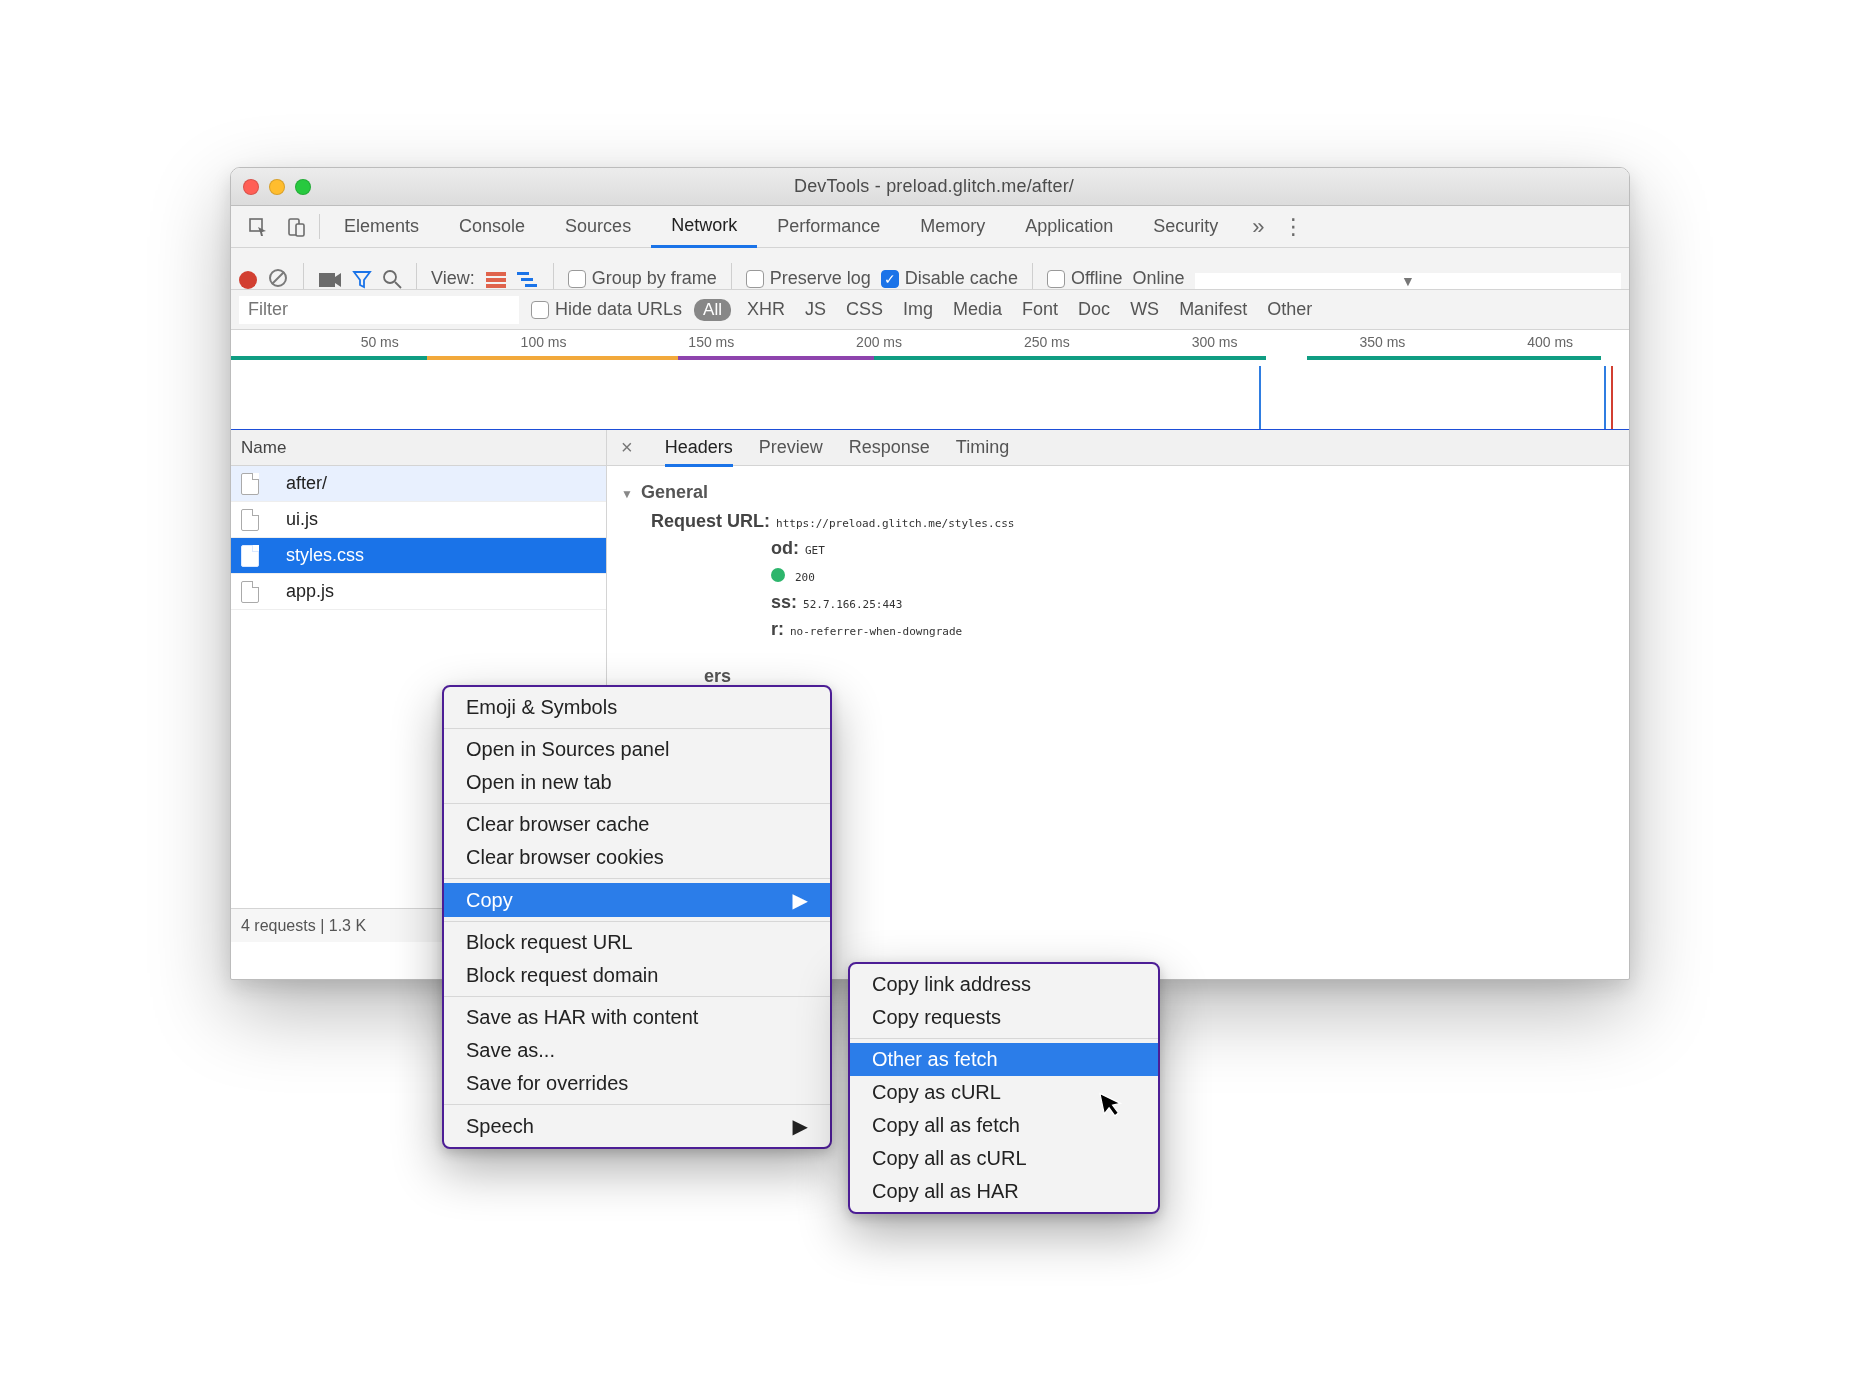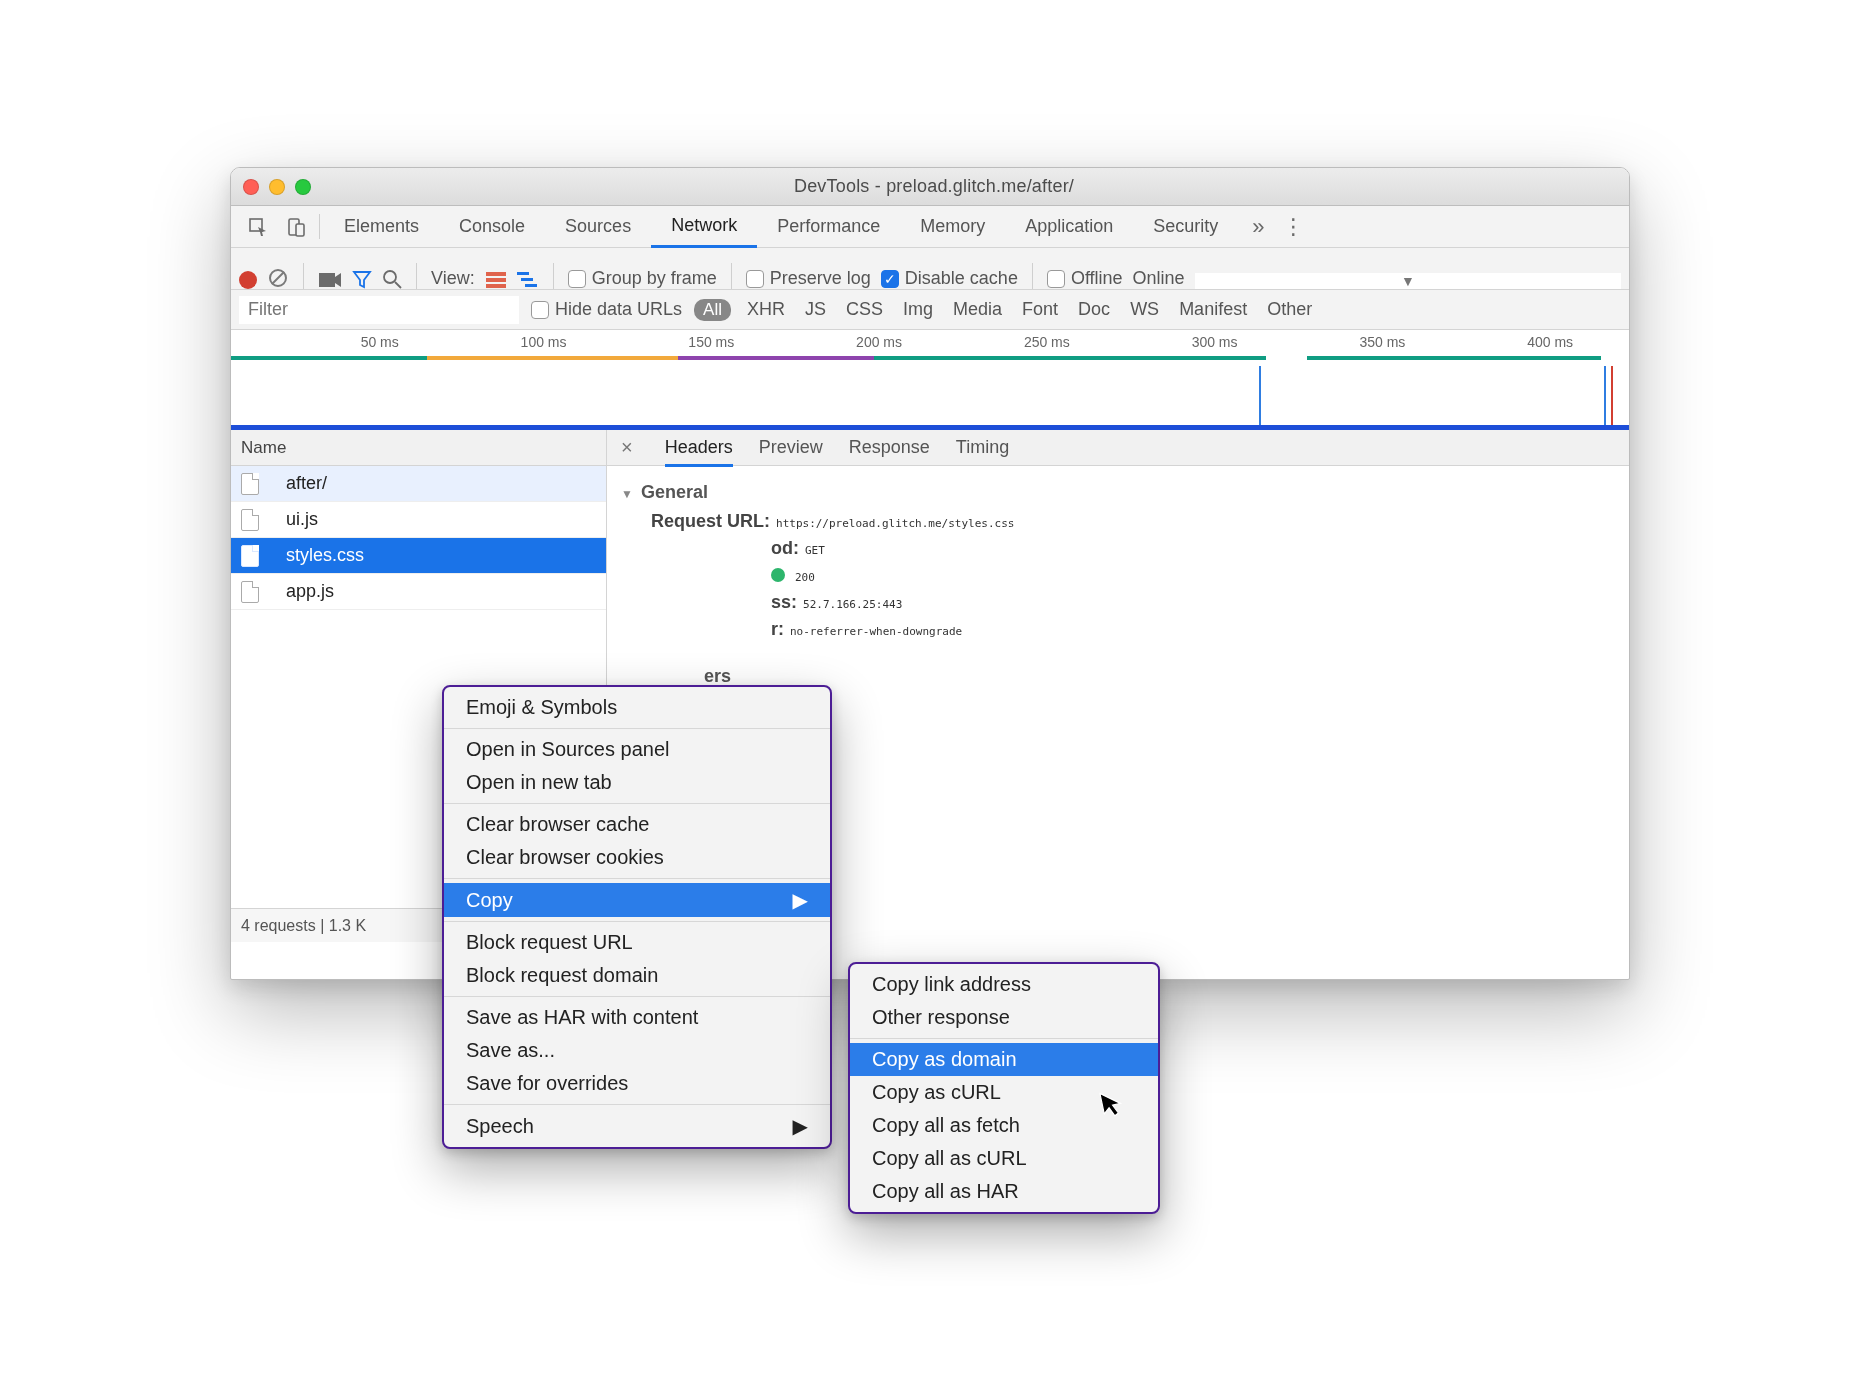--- a/index.html
+++ b/index.html
@@ -100,21 +100,21 @@
     background:#fff;
     padding: 0 8px;
     font-size:18px;
     color:#777;
     outline:none;
   }
   .filterbar .pill { background:#878787; color:#fff; border-radius:10px; padding:1px 9px; font-size:17px; }
   .filterbar .ftype { color:#555; padding:0 4px; }
 
   
-  .timeline { height:100px; border-bottom:5px solid #1d4ed8; background:#fff; position:relative; }
+  .timeline { height:100px; border-bottom:1px solid #1d4ed8; background:#fff; position:relative; }
   .ticks { position:absolute; inset:0; }
   .tick { position:absolute; top:4px; font-size:14px; color:#666; transform:translateX(-100%);}
   .seg { position:absolute; top:26px; height:4px; }
   .tl-line { position:absolute; top:36px; bottom:0; width:2px; }
 
   
   .main { display:flex; height:512px; }
   .left { width:376px; border-right:1px solid #d4d4d4; display:flex; flex-direction:column; background:#fff; }
   .left .hdr { height:36px; background:#f1f1f1; border-bottom:1px solid #d4d4d4; display:flex; align-items:center; padding:0 10px; font-size:17px; color:#444; }
   .row { height:36px; display:flex; align-items:center; gap:27px; padding:0 10px; border-bottom:1px solid #eee; }
@@ -362,23 +362,23 @@
   <div class="mi">Save for overrides</div>
   <hr>
   <div class="mi">
       <span>Speech</span>
       <span class="arrow">▶</span>
     </div>
 </div>
 
 <div class="menu menu2">
   <div class="mi">Copy link address</div>
-  <div class="mi">Other response</div>
-  <hr>
-  <div class="mi highlight">Copy as domain</div>
+  <div class="mi">Copy requests</div>
+  <hr>
+  <div class="mi highlight">Other as fetch</div>
   <div class="mi">Copy as cURL</div>
   <div class="mi">Copy all as fetch</div>
   <div class="mi">Copy all as cURL</div>
   <div class="mi">Copy all as HAR</div>
 </div>
 
 <div class="cursor">
   <svg width="22" height="28" viewBox="0 0 22 28">
       <path d="M1 1 L1 22 L7 17 L11 26 L15 24 L11 15 L19 15 Z" fill="#000" stroke="#fff" stroke-width="1.2"></path>
     </svg>

